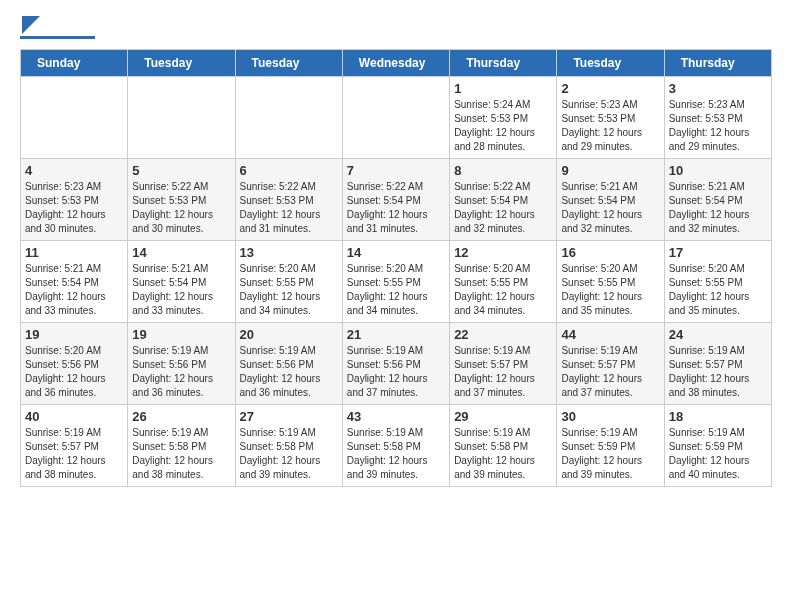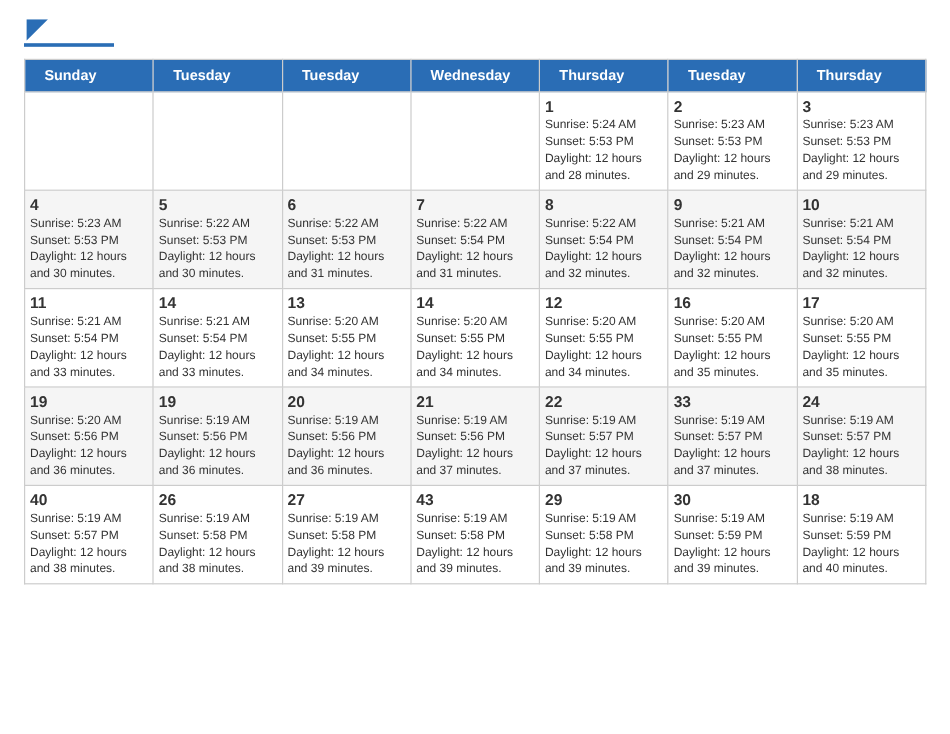--- a/index.html
+++ b/index.html
@@ -273,21 +273,21 @@
 and 37 minutes.</div>
         </td>
         <td>
           <div class="day-number">22</div>
           <div class="day-info" style="white-space: pre-line;">Sunrise: 5:19 AM
 Sunset: 5:57 PM
 Daylight: 12 hours
 and 37 minutes.</div>
         </td>
         <td>
-          <div class="day-number">33</div>
+          <div class="day-number">44</div>
           <div class="day-info" style="white-space: pre-line;">Sunrise: 5:19 AM
 Sunset: 5:57 PM
 Daylight: 12 hours
 and 37 minutes.</div>
         </td>
         <td>
           <div class="day-number">24</div>
           <div class="day-info" style="white-space: pre-line;">Sunrise: 5:19 AM
 Sunset: 5:57 PM
 Daylight: 12 hours

